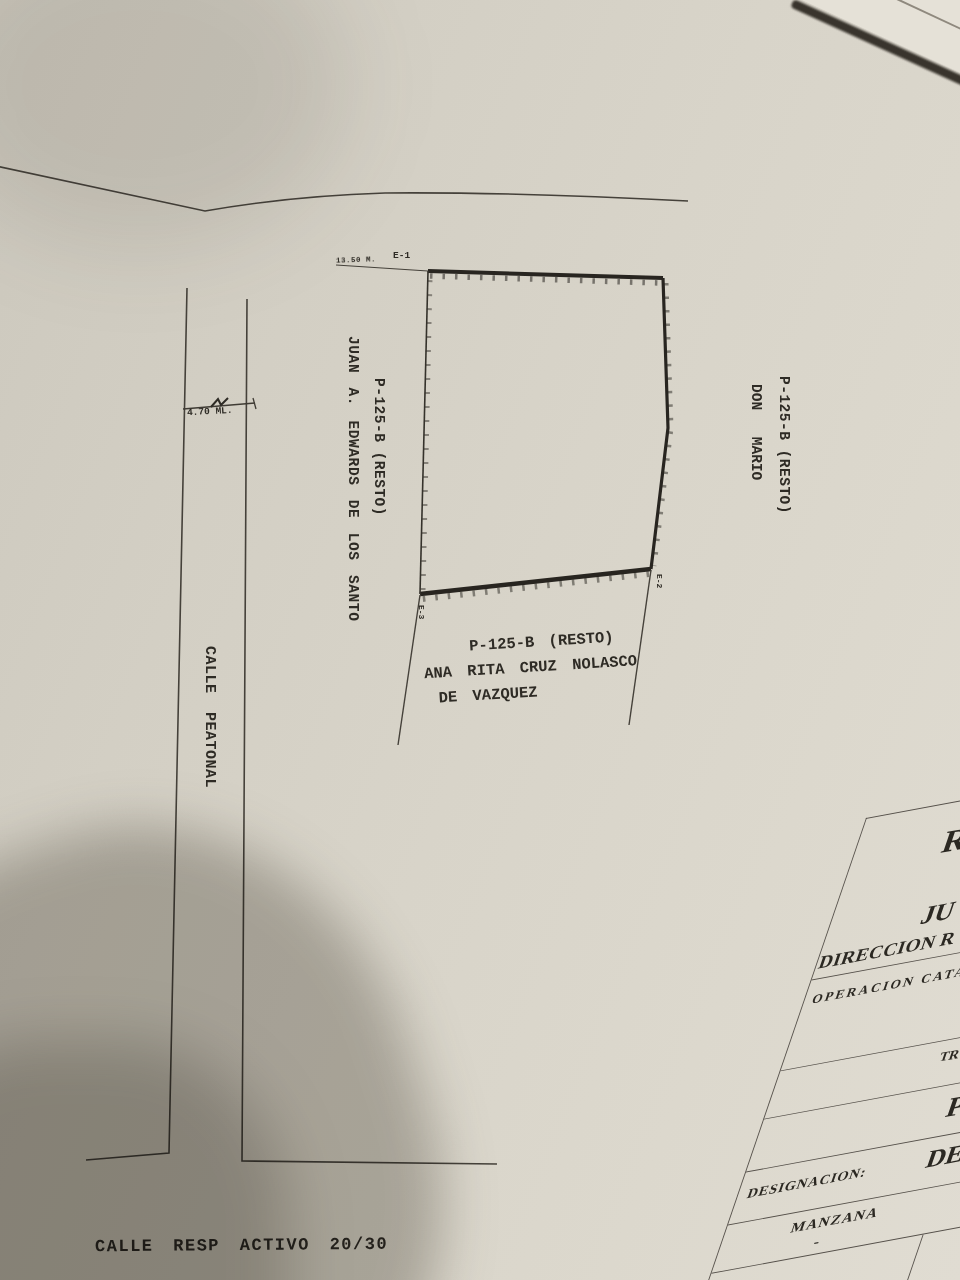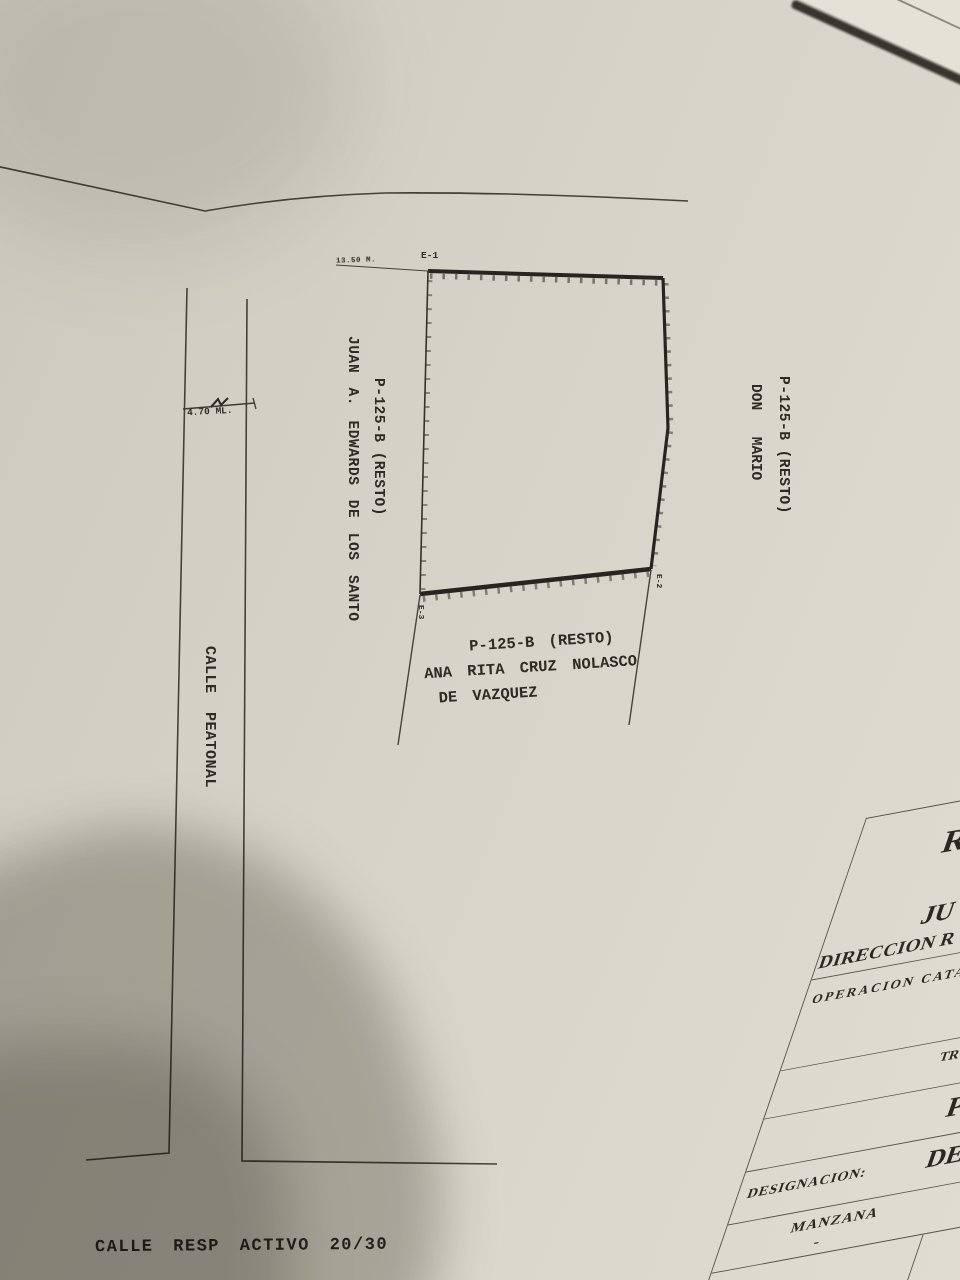--- a/index.html
+++ b/index.html
@@ -58,21 +58,21 @@
     <path d="M 247 299 L 242 1161 L 497 1164" fill="none" stroke="#45413a" stroke-width="1.6"></path>
 
     <path d="M 183 409 L 255 403" fill="none" stroke="#3f3b34" stroke-width="1.3"></path>
     <path d="M 211 407 L 218 399 L 221 405 L 228 398" fill="none" stroke="#2e2b25" stroke-width="2"></path>
     <path d="M 253 398 L 256 409" fill="none" stroke="#3f3b34" stroke-width="1.3"></path>
 
     <path d="M 420 595 L 398 745" fill="none" stroke="#45413a" stroke-width="1.4"></path>
     <path d="M 651 570 L 629 725" fill="none" stroke="#45413a" stroke-width="1.4"></path>
   </svg>
 
-  <div class="abs mono lbl" style="left:393px;top:250px;font-size:9.5px;margin-left:28px;">E-1</div>
+  <div class="abs mono lbl" style="left:393px;top:250px;font-size:9.5px;">E-1</div>
   <div class="abs mono lbl blur-sm" style="left:336px;top:256px;font-size:7.5px;letter-spacing:0.5px;transform:rotate(-2deg);">13.50 M.</div>
   <div class="abs mono lbl" style="left:187px;top:406px;font-size:9.5px;transform:rotate(-3deg);">4.70 ML.</div>
 
   <div class="abs mono vtx" style="left:371px;top:378px;font-size:14.5px;letter-spacing:0.5px;">P-125-B (RESTO)</div>
   <div class="abs mono vtx" style="left:345px;top:336px;font-size:14.5px;letter-spacing:0.6px;word-spacing:5px;">JUAN A. EDWARDS DE LOS SANTO</div>
 
   <div class="abs mono vtx" style="left:776px;top:376px;font-size:14.5px;letter-spacing:0.5px;">P-125-B (RESTO)</div>
   <div class="abs mono vtx" style="left:748px;top:384px;font-size:14.5px;word-spacing:18px;">DON MARIO</div>
 
   <div class="abs mono vtx" style="left:201px;top:646px;font-size:15px;letter-spacing:0.5px;word-spacing:9px;">CALLE PEATONAL</div>

